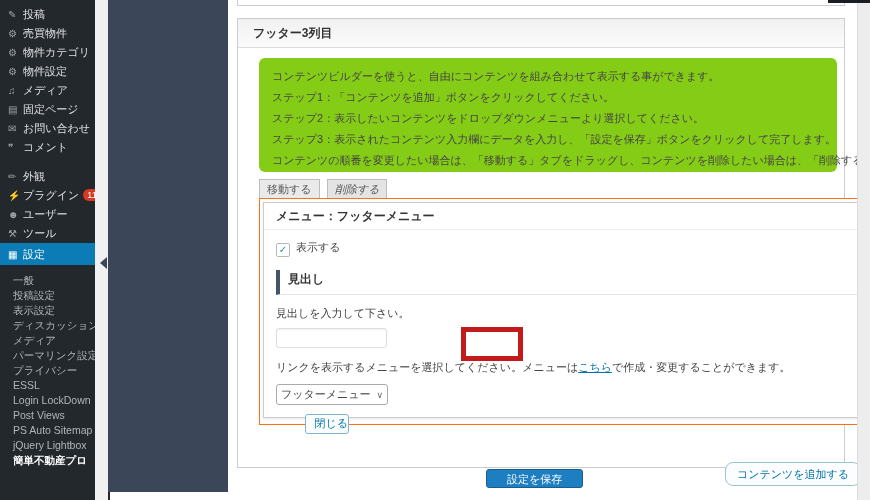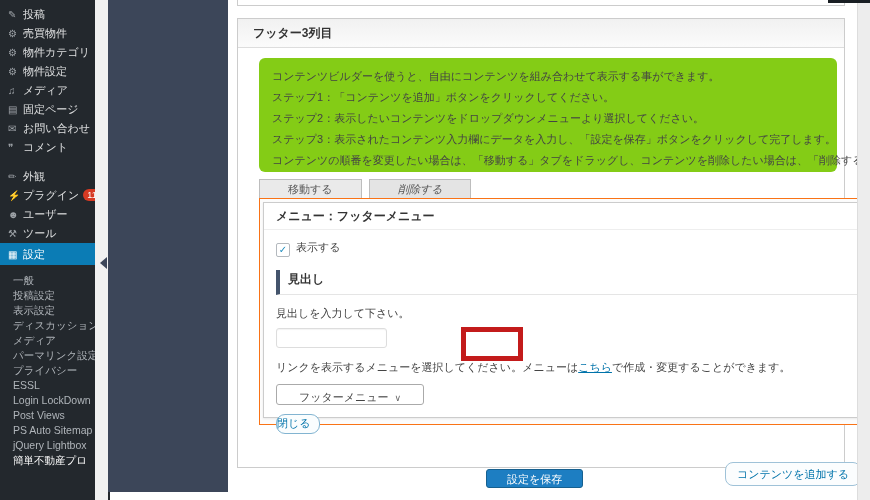--- a/index.html
+++ b/index.html
@@ -10,21 +10,21 @@
   .sidebar{position:absolute;left:0;top:0;width:110px;height:500px;background:#23282d;padding-top:5px;box-sizing:border-box;}
   .mi{height:19px;line-height:19px;padding-left:8px;font-size:11px;color:#dfe0e1;white-space:nowrap;cursor:pointer;}
   .mi .ico{display:inline-block;width:15px;color:#9da2a7;font-size:10px;}
   .mi.gap{margin-top:10px;}
   .mi.active{background:#0b7cb5;color:#fff;height:22px;line-height:22px;}
   .mi.active .ico{color:#fff;}
   .badge{display:inline-block;margin-left:4px;background:#d63a23;color:#fff;font-size:9px;line-height:12px;
          padding:0 4px;border-radius:8px;vertical-align:1px;}
   .submenu{padding:8px 0 0 0;}
   .smi{height:15px;line-height:15px;padding-left:13px;font-size:10.5px;color:#b0b5ba;white-space:nowrap;cursor:pointer;}
-  .smi.current{color:#fff;font-weight:normal;}
+  .smi.current{color:#fff;font-weight:bold;}
 
   
   .gutter{position:absolute;left:95px;top:0;width:13px;height:500px;background:#f1f1f1;}
   .active-arrow{position:absolute;left:100px;top:257px;width:0;height:0;
                 border:6px solid transparent;border-right:7px solid #3c4659;border-left:none;}
   .darkpanel{position:absolute;left:108px;top:0;width:120px;height:492px;background:#3c4659;}
 
   
   .content{position:absolute;left:228px;top:0;width:629px;height:500px;background:#fff;}
   .scrolltrack{position:absolute;left:857px;top:0;width:13px;height:500px;background:#ededed;border-left:1px solid #ddd;box-sizing:border-box;}
@@ -34,44 +34,44 @@
 
   .panel{position:absolute;left:9px;top:18px;width:608px;height:450px;background:#fff;border:1px solid #ccc;box-sizing:border-box;}
   .panel-h{height:28px;background:linear-gradient(to bottom,#f1f1f1,#fbfbfb);border-bottom:1px solid #ddd;
            font-size:12px;font-weight:bold;color:#333;line-height:28px;padding-left:15px;}
 
   .infobox{position:absolute;left:21px;top:39px;width:578px;height:114px;background:#84cc16;border-radius:6px;
            box-sizing:border-box;padding:8px 8px 0 13px;}
   .infobox div{font-size:11px;color:#444;line-height:21px;white-space:nowrap;}
 
   .tabs{position:absolute;left:21px;top:160px;height:19px;}
-  .tab{display:inline-block;margin-right:3px;padding:0 28px;height:18px;line-height:18px;font-size:11px;color:#555;
+  .tab{display:inline-block;margin-right:3px;padding:0 7px;height:18px;line-height:18px;font-size:11px;color:#555;
        background:#eaeaea;border:1px solid #bdbdbd;border-bottom:none;cursor:pointer;}
   .tab.t2{background:#e4e4e4;font-style:italic;}
 
   .builder{position:absolute;left:21px;top:179px;width:630px;height:227px;background:#fcfcfc;border:1px solid #f97316;box-sizing:border-box;}
   .postbox{position:absolute;left:3px;top:3px;right:3px;bottom:6px;background:#fff;border:1px solid #ccc;
            box-shadow:0 1px 2px rgba(0,0,0,.08);}
   .postbox-h{height:26px;border-bottom:1px solid #eee;font-size:12px;font-weight:bold;color:#333;line-height:26px;padding-left:12px;position:relative;}
   .collapse{position:absolute;right:14px;top:0;color:#888;font-size:8px;cursor:pointer;}
   .pb-body{padding:10px 12px 0 12px;}
   .chkrow{font-size:11px;color:#444;}
   .chk{display:inline-block;width:12px;height:12px;border:1px solid #b4b9be;border-radius:2px;background:#fff;
        text-align:center;line-height:12px;font-size:10px;color:#1e8cbe;vertical-align:-2px;margin-right:6px;cursor:pointer;}
   .sect{margin-top:13px;border-left:4px solid #44546c;border-bottom:1px solid #e5e5e5;
         padding:1px 0 6px 8px;font-size:12px;font-weight:bold;color:#333;}
   .hint{margin-top:11px;font-size:11px;color:#444;}
   .txt{margin-top:7px;width:105px;height:16px;border:1px solid #ddd;border-radius:3px;box-shadow:inset 0 1px 1px rgba(0,0,0,.05);}
   .sentence{margin-top:12px;font-size:11px;color:#444;white-space:nowrap;}
   .sentence a{color:#0073aa;text-decoration:underline;cursor:pointer;}
-  .sel{margin-top:9px;display:inline-block;height:19px;line-height:24px;border:1px solid #aaa;border-radius:3px;
-       background:#fff;font-size:11px;color:#444;padding:0 22px;cursor:pointer;}
+  .sel{margin-top:9px;display:inline-block;height:19px;line-height:19px;border:1px solid #aaa;border-radius:3px;
+       background:#fff;font-size:11px;color:#444;padding:0 4px;cursor:pointer;}
   .sel .caret{font-size:9px;color:#666;margin-left:6px;}
-  .closebtn{display:block;margin-top:9px;width:42px;height:18px;line-height:17px;text-align:left;font-size:11px;
-            color:#0073aa;background:#fafdfe;border:1px solid #82b4d1;border-radius:9px;cursor:pointer;}
+  .closebtn{display:block;margin-top:9px;width:42px;height:18px;line-height:17px;text-align:right;font-size:11px;
+            color:#0073aa;background:#fafdfe;border:1px solid #82b4d1;border-radius:3px;cursor:pointer;margin-left:29px;}
 
   .redbox{position:absolute;left:461px;top:327px;width:62px;height:34px;border:5px solid #c31b1b;box-sizing:border-box;}
 
   .addbtn{position:absolute;left:487px;top:443px;width:136px;height:24px;line-height:22px;text-align:center;
           font-size:11px;color:#0073aa;background:#fbfdfe;border:1px solid #9fc2d8;border-radius:8px;box-sizing:border-box;cursor:pointer;}
   .savebtn{position:absolute;left:258px;top:469px;height:19px;line-height:18px;padding:0 20px;font-size:11px;color:#fff;
            background:#1d7ec2;border:1px solid #16608f;border-radius:3px;box-sizing:border-box;cursor:pointer;}
 </style>
 </head>
 <body>

